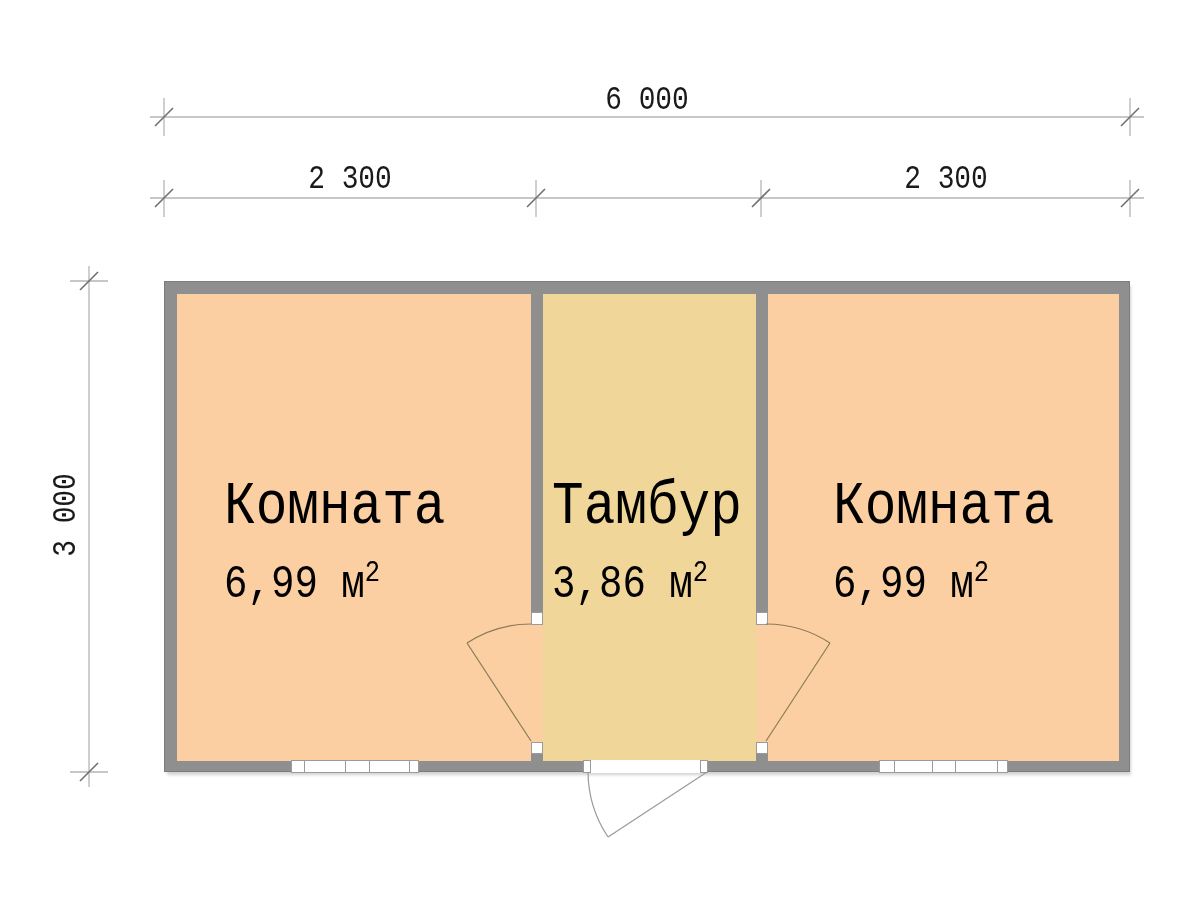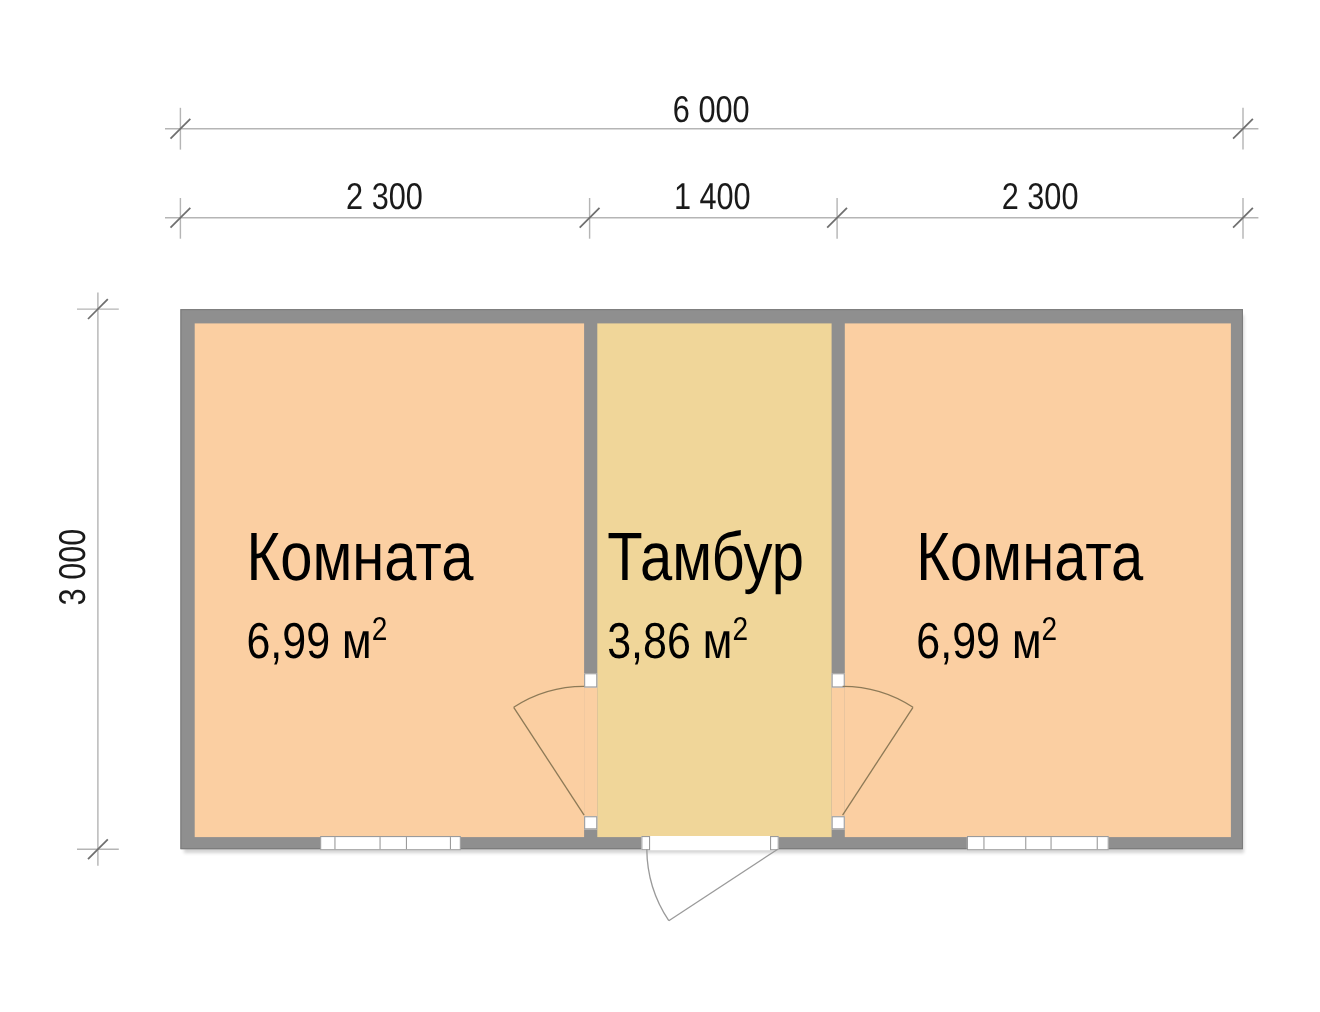--- a/index.html
+++ b/index.html
@@ -1,18 +1,18 @@
 <!DOCTYPE html>
 <html><head>
 <meta charset="utf-8">
 <style>
   html,body{margin:0;padding:0;background:#ffffff;}
   .canvas{
     position:relative;width:1200px;height:920px;background:#ffffff;overflow:hidden;
-    font-family:Liberation Sans, sans-serif;color:#111;
+    font-family:Liberation Mono, monospace;color:#111;
   }
   
   .building{
     position:absolute;left:164px;top:281px;width:966px;height:491px;
     background:#8f8f8f;border:1px solid #7c7c7c;box-sizing:border-box;
     box-shadow:2px 4px 3px -1px rgba(0,0,0,0.18);
   }
   .room{position:absolute;top:12px;height:467px;}
   .room.peach{background:#fbcfa2;}
   .room.tan{background:#f0d699;}
@@ -146,23 +146,20 @@
       <path d="M 588 772 A 119 119 0 0 0 608 837"></path>
     </g>
   </svg>
 
   <div class="dim-label dim-total">
     <span class="t">6 000</span>
   </div>
   <div class="dim-label dim-seg1">
     <span class="t">2 300</span>
   </div>
-  <div class="dim-label dim-seg2">
-    <span class="t">1 400</span>
-  </div>
   <div class="dim-label dim-seg3">
     <span class="t">2 300</span>
   </div>
   <div class="dim-label dim-vert">
     <span class="t">3 000</span>
   </div>
 
   <div class="room-label rl-left">
     <div class="room-name">Комната</div>
     <div class="room-area"><span>6,99 м</span><span class="sup">2</span></div>

